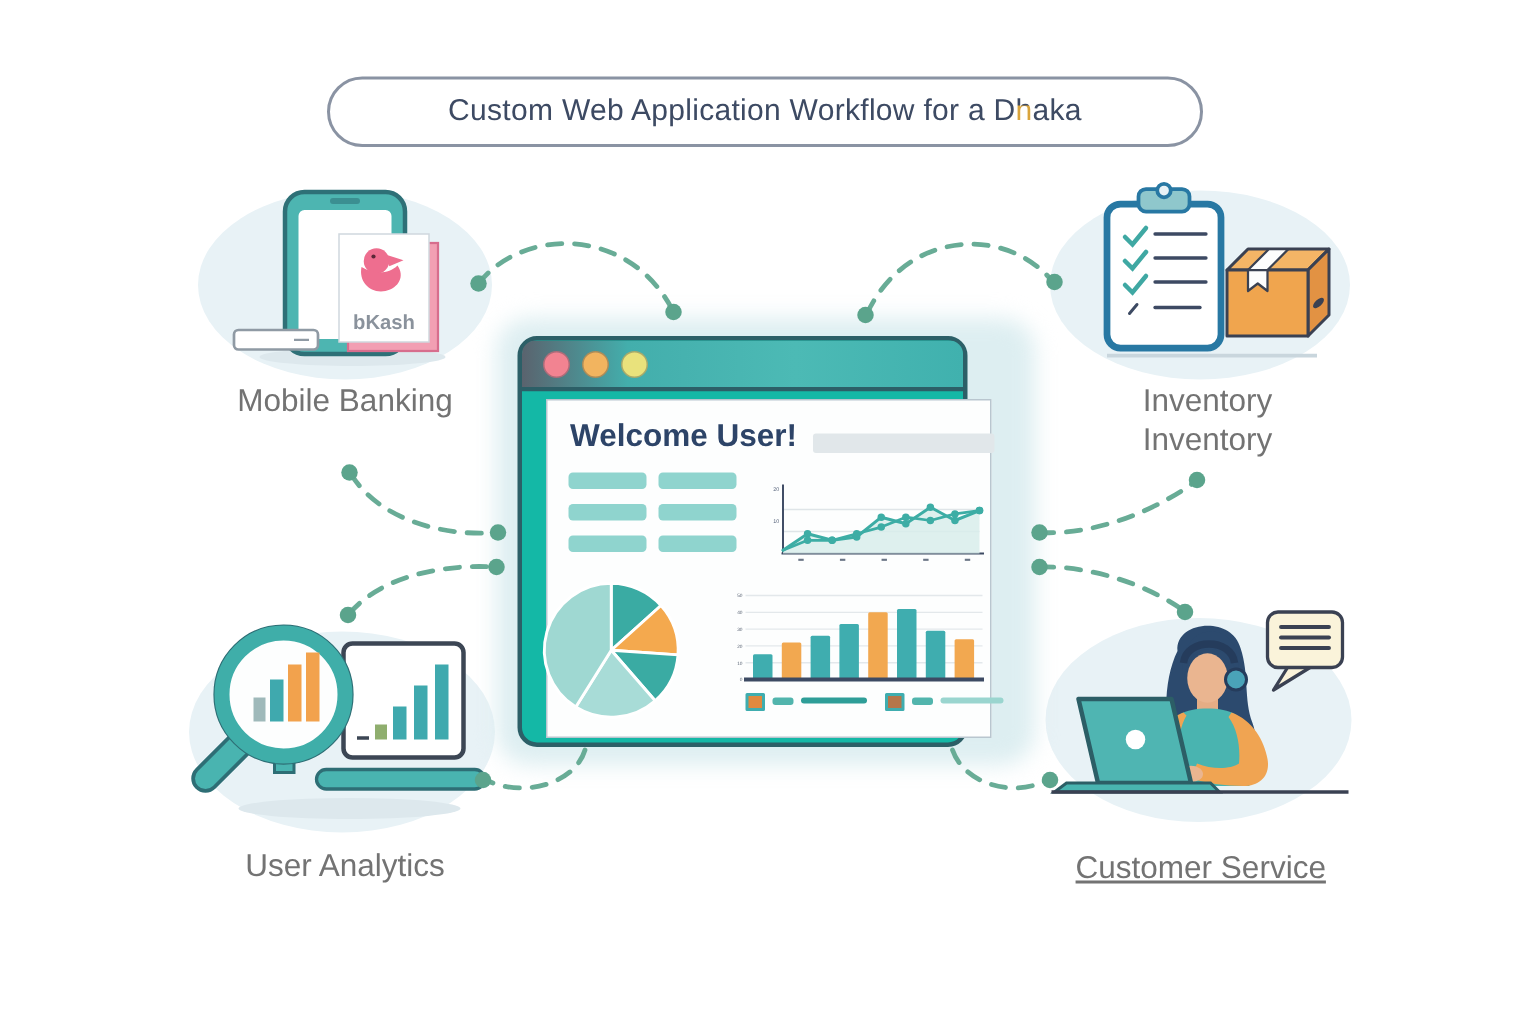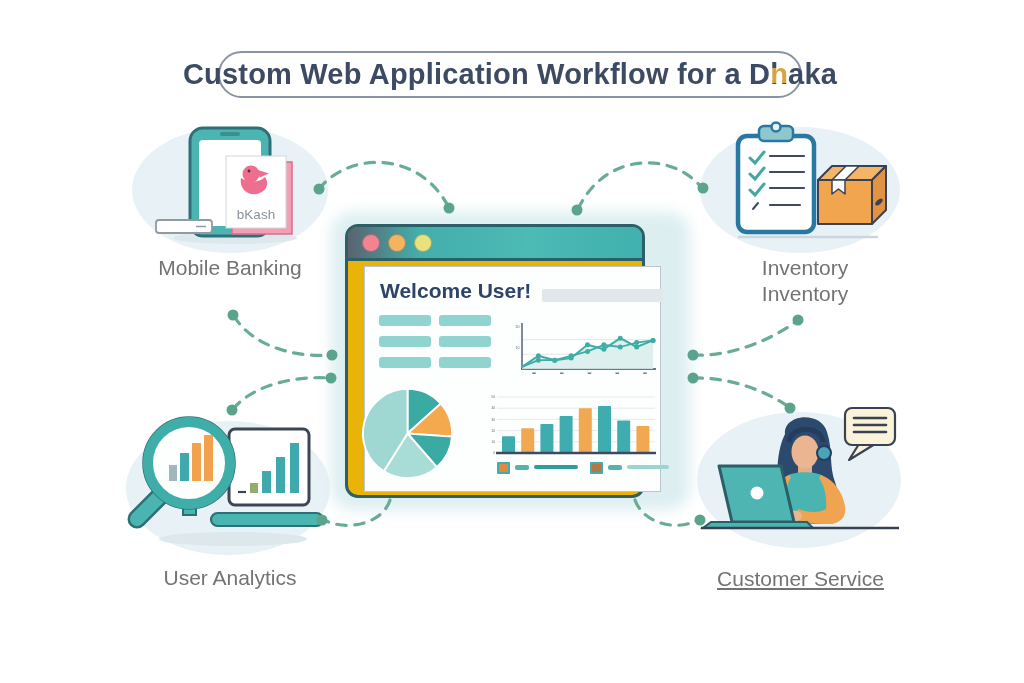--- a/index.html
+++ b/index.html
@@ -2,34 +2,34 @@
 <html><head>
 <meta charset="utf-8">
 <style>
   html,body{margin:0;padding:0;background:#ffffff;}
   .canvas{position:relative;width:1024px;height:683px;background:#ffffff;overflow:hidden;
           font-family:"Liberation Sans", sans-serif;color:#3d4a63;}
   
   .title-pill{position:absolute;left:218px;top:51px;width:584px;height:47px;box-sizing:border-box;
               border:2px solid #8a93a3;border-radius:26px;display:flex;align-items:center;justify-content:center;
               background:#fff;}
-  .title-pill .t{font-size:29px;font-weight:bold;color:#3d4a63;letter-spacing:.2px;white-space:pre;}
+  .title-pill .t{font-size:20px;font-weight:normal;color:#3d4a63;letter-spacing:.2px;white-space:pre;}
   .title-pill .t .art{background:linear-gradient(180deg,#3d4a63 0%,#3d4a63 32%,#d9a43c 32%,#d9a43c 78%,#3d4a63 78%);
               -webkit-background-clip:text;background-clip:text;color:transparent;}
   
   .node{position:absolute;}
   .node svg{display:block;}
   .node-label{position:absolute;text-align:center;font-size:21px;line-height:26px;font-weight:500;color:#737373;}
   
   .connectors{position:absolute;left:0;top:0;z-index:2;pointer-events:none;}
   
   .win-glow{position:absolute;left:331px;top:212px;width:359px;height:298px;background:#ddeef1;
             border-radius:22px;filter:blur(7px);z-index:1;}
   .window{position:absolute;left:345px;top:224px;width:300px;height:274px;box-sizing:border-box;
-          background:#eab308;border:3px solid #2c5f67;border-radius:13px;z-index:3;}
+          background:#14b8a6;border:3px solid #2c5f67;border-radius:13px;z-index:3;}
   .titlebar{position:absolute;left:0;top:0;right:0;height:31px;border-radius:9px 9px 0 0;
             background:linear-gradient(90deg,#5a636e 0%,#43aeac 24%,#4cbab5 62%,#40b1ae 100%);
             border-bottom:3px solid #2c5f67;display:flex;align-items:center;padding-left:14px;gap:8px;}
   .tl-dot{width:18px;height:18px;border-radius:50%;border:1px solid rgba(46,66,76,.35);box-sizing:border-box;}
   .panel{position:absolute;left:16px;top:39px;width:297px;height:226px;box-sizing:border-box;
          border:1.5px solid #b9c6cf;background:#fdfefe;}
   .welcome{position:absolute;left:32px;top:52px;font-size:21px;font-weight:bold;color:#2d4468;}
   .graybar{position:absolute;left:194px;top:62px;width:121px;height:13px;background:#e1e7ea;border-radius:2px;}
   .placeholder-grid{position:absolute;left:31px;top:88px;display:grid;grid-template-columns:52px 52px;
          grid-auto-rows:11px;gap:10px 8px;}
@@ -77,21 +77,21 @@
         <circle cx="331" cy="378" r="5.5"></circle>
       <circle cx="693" cy="355" r="5.5"></circle>
         <circle cx="798" cy="320" r="5.5"></circle>
       <circle cx="693" cy="378" r="5.5"></circle>
         <circle cx="790" cy="408" r="5.5"></circle>
       <circle cx="322" cy="520" r="5.5"></circle>
         <circle cx="700" cy="520" r="5.5"></circle>
     </g>
   </svg>
 
-  <div class="node" style="left:130px;top:120px;">
+  <div class="node" style="left:130px;top:120px;font-weight:bold;">
     <svg width="200" height="135" viewBox="0 0 200 135">
       <ellipse cx="100" cy="70" rx="98" ry="63" fill="#e8f2f6"></ellipse>
       <ellipse cx="105" cy="118" rx="62" ry="6" fill="#dde8ed"></ellipse>
       <rect x="60" y="8" width="80" height="108" rx="13" fill="#4db5b1" stroke="#2e7077" stroke-width="3"></rect>
       <rect x="69" y="20" width="62" height="86" rx="4" fill="#ffffff"></rect>
       <rect x="90" y="12" width="20" height="4" rx="2" fill="#2e7077" opacity="0.55"></rect>
       <rect x="102" y="42" width="60" height="72" fill="#f29fb3" stroke="#d76d8d" stroke-width="1.5"></rect>
       <rect x="96" y="36" width="60" height="72" fill="#ffffff" stroke="#cfd8de" stroke-width="1"></rect>
       <g>
         <circle cx="121" cy="54" r="8.5" fill="#ee6e8f"></circle>

